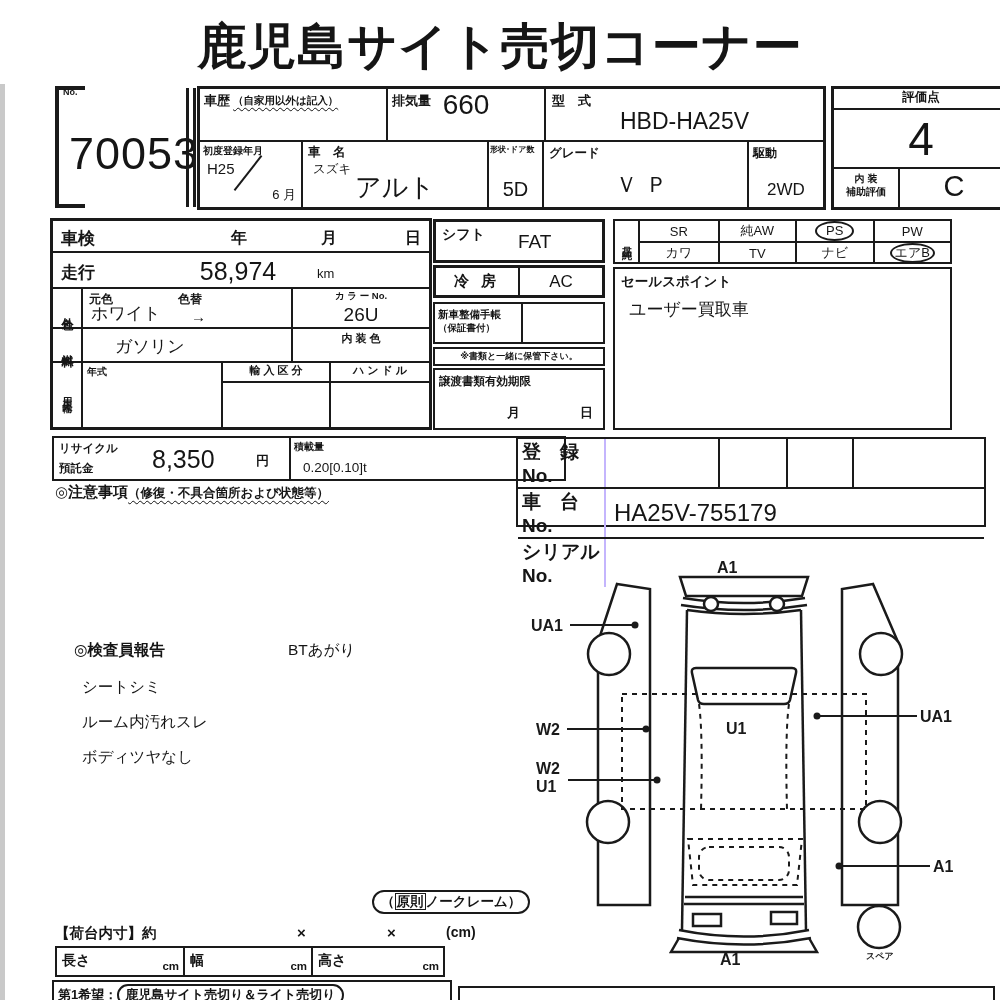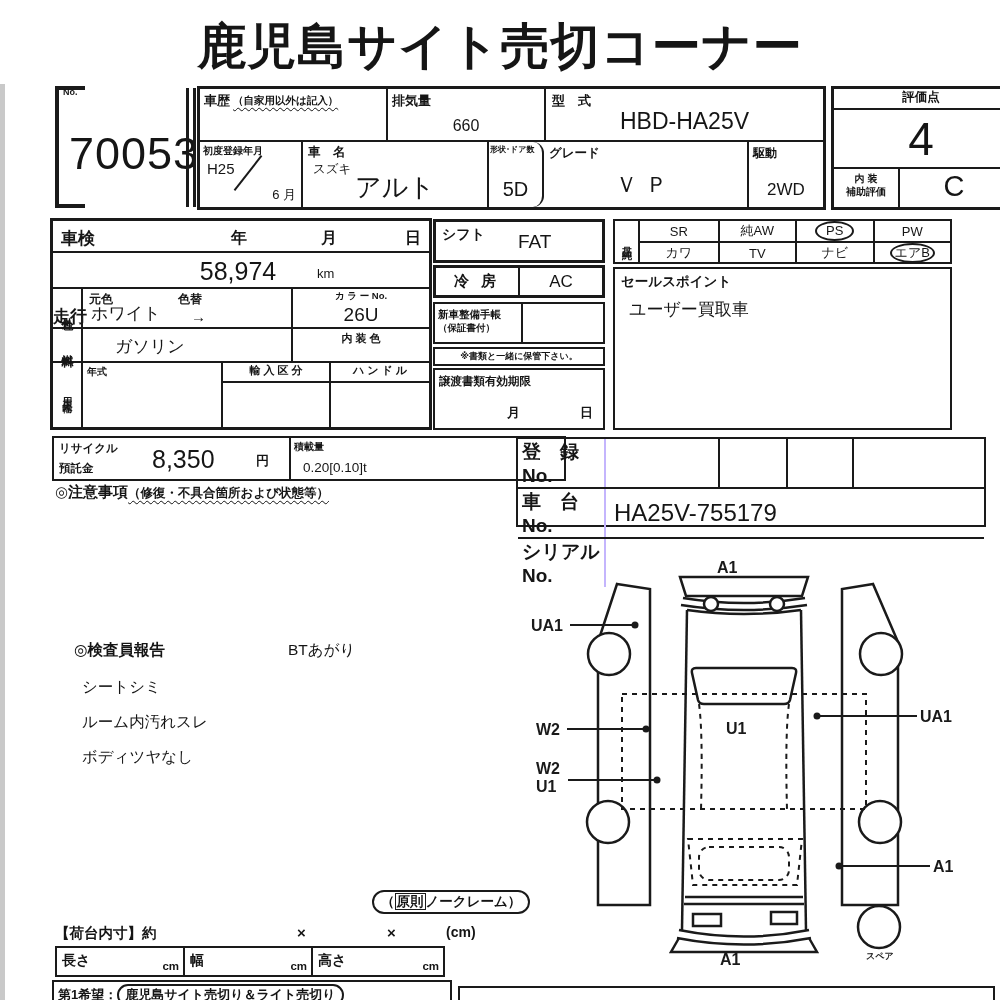--- a/index.html
+++ b/index.html
@@ -115,40 +115,40 @@
 <div class="abs dbar"></div>
 
 <div class="abs hdr">
   <div class="hdr-r1">
     <div class="cell brd-r" style="width:188px;">
       <span class="lab" style="left:4px; top:3px; font-size:13px;">車歴</span>
       <span class="lab wavy" style="left:33px; top:5px; font-size:10.5px;">（自家用以外は記入）</span>
     </div>
     <div class="cell brd-r" style="width:158px;">
       <span class="lab" style="left:4px; top:3px; font-size:13px;">排気量</span>
-      <span class="cval-center" style="bottom:5px; font-size:16px;">660</span>
+      <span class="cval-center" style="bottom:19px; font-size:28px;">660</span>
     </div>
     <div class="cell" style="flex:1;">
       <span class="lab" style="left:6px; top:3px; font-size:13px;">型　式</span>
       <span class="cval-center" style="bottom:5px; font-size:23px;">HBD-HA25V</span>
     </div>
   </div>
   <div class="hdr-r2">
     <div class="cell brd-r" style="width:103px;">
       <span class="lab" style="left:3px; top:2px; font-size:10px;">初度登録年月</span>
       <span class="lab" style="left:7px; top:18px; font-size:15px; font-weight:400;">H25</span>
       <span class="slash"></span>
       <span class="lab" style="right:5px; bottom:3px; font-size:13px; font-weight:400;">6 月</span>
     </div>
     <div class="cell brd-r" style="width:186px;">
       <span class="lab" style="left:5px; top:2px; font-size:12.5px;">車　名</span>
       <span class="lab" style="left:10px; top:19px; font-size:12.5px; font-weight:400;">スズキ</span>
       <span class="cval-center" style="bottom:2px; font-size:26px;">アルト</span>
     </div>
-    <div class="cell brd-r" style="width:55px;border-radius:11px;">
+    <div class="cell brd-r" style="width:55px;">
       <span class="lab" style="left:1px; top:2px; font-size:8px;">形状･ドア数</span>
       <span class="cval-center" style="bottom:6px; font-size:20px;">5D</span>
     </div>
     <div class="cell brd-r" style="width:205px;">
       <span class="lab" style="left:5px; top:3px; font-size:12.5px;">グレード</span>
       <span class="cval-center" style="bottom:7px; font-size:22px; letter-spacing:8px;">ＶＰ</span>
     </div>
     <div class="cell" style="flex:1;">
       <span class="lab" style="left:4px; top:3px; font-size:12px;">駆動</span>
       <span class="cval-center" style="bottom:7px; font-size:17px;">2WD</span>
@@ -169,21 +169,21 @@
 </div>
 
 <div class="abs spec">
   <div class="srow" style="height:32px;">
     <span class="lab" style="left:8px; top:6px; font-size:17px;">車検</span>
     <span class="lab" style="left:178px; top:7px; font-size:16px;">年</span>
     <span class="lab" style="left:268px; top:7px; font-size:16px;">月</span>
     <span class="lab" style="left:352px; top:7px; font-size:16px;">日</span>
   </div>
   <div class="srow" style="height:36px;">
-    <span class="lab" style="left:0; top:8px; font-size:17px;margin-top:44px;">走行</span>
+    <span class="lab" style="left:8px; top:8px; font-size:17px;">走行</span>
     <span class="lab" style="left:115px; top:4px; width:140px; text-align:center; font-size:25px; font-weight:400;">58,974</span>
     <span class="lab" style="left:264px; bottom:6px; font-size:13px; font-weight:400;">km</span>
   </div>
   <div class="srow" style="height:40px;">
     <div class="vlab" style="font-size:12px;">外色</div>
     <div class="cell brd-r" style="width:210px;">
       <span class="lab" style="left:6px; top:2px; font-size:12px;">元色</span>
       <span class="lab" style="left:95px; top:2px; font-size:12px;">色替</span>
       <span class="lab" style="left:8px; bottom:2px; font-size:17px; font-weight:400;">ホワイト</span>
       <span class="lab" style="left:108px; bottom:2px; font-size:15px; font-weight:400;">→</span>

